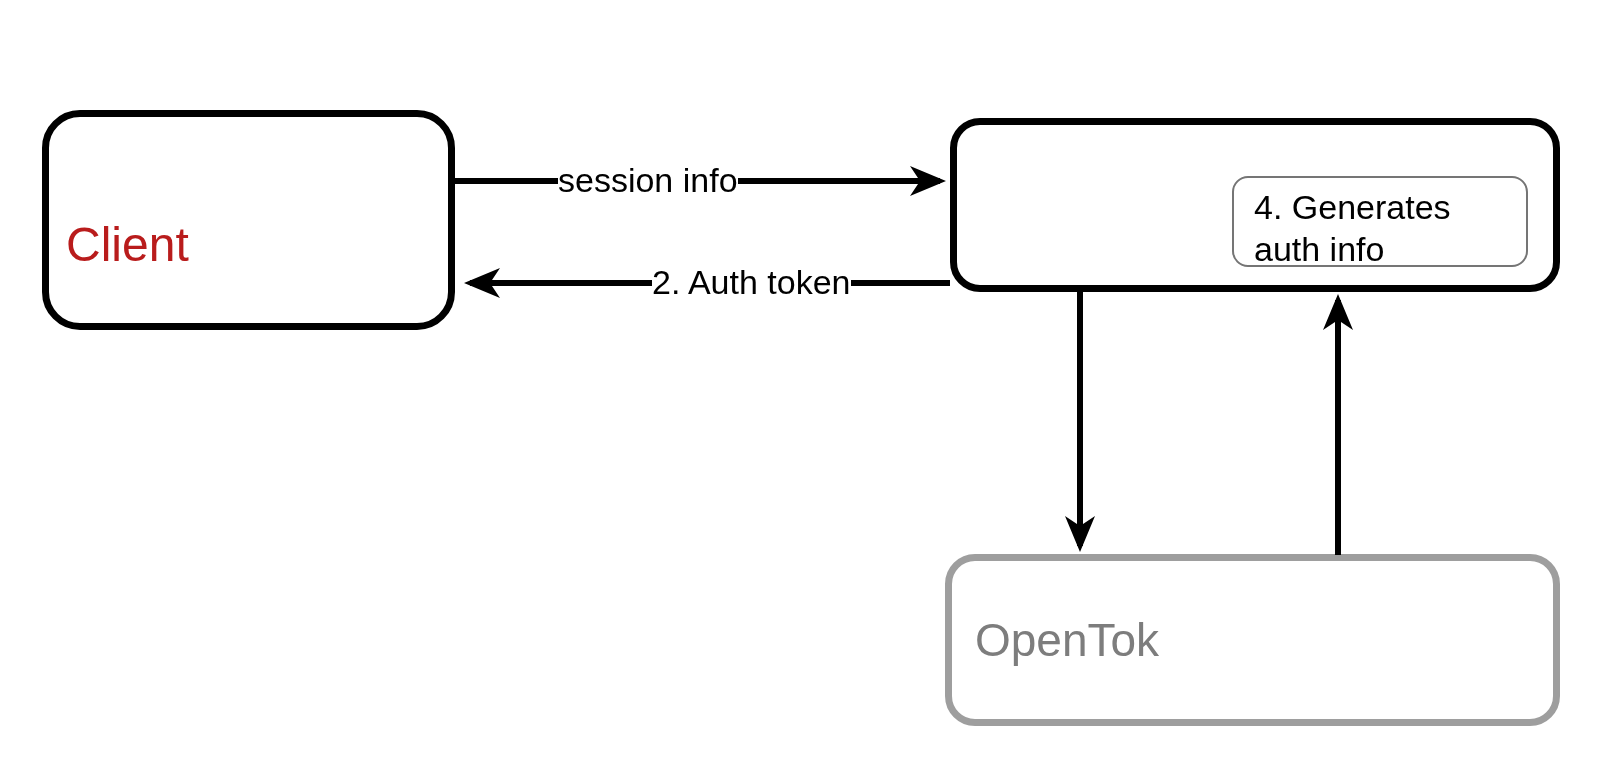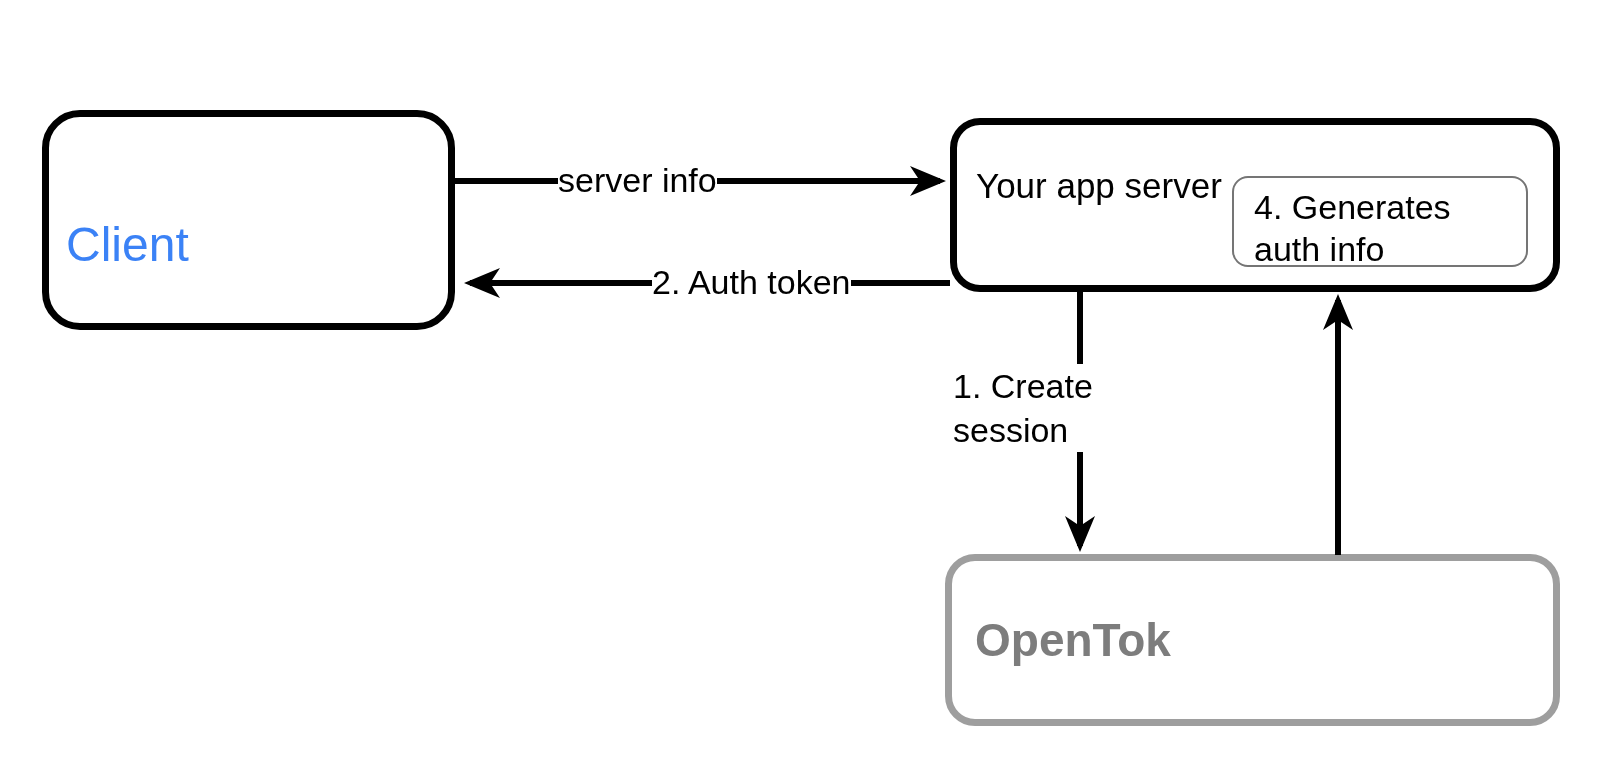--- a/index.html
+++ b/index.html
@@ -25,21 +25,21 @@
   }
   #client-box {
     left: 42px; top: 110px;
     width: 413px; height: 220px;
     border: 7px solid #000000;
     border-radius: 38px;
     padding-left: 17px;
   }
   #client-box .big-label {
     font-size: 48px;
-    color: #3b82f6;
+    color: #b91c1c;
     margin-top: 48px;
   }
   #server-box {
     left: 950px; top: 118px;
     width: 610px; height: 174px;
     border: 7px solid #000000;
     border-radius: 30px;
   }
   #server-label {
     position: absolute;
@@ -62,21 +62,20 @@
     font-size: 34px;
     line-height: 42px;
     color: #000000;
   }
   #opentok-box {
     left: 945px; top: 554px;
     width: 615px; height: 172px;
     border: 7px solid #9e9e9e;
     border-radius: 30px;
     padding-left: 23px;
-    font-weight: bold;
   }
   #opentok-box .big-label {
     font-size: 46px;
     color: #7d7d7d;
   }
   .line-label {
     position: absolute;
     background: #ffffff;
     font-size: 34px;
     line-height: 44px;
@@ -104,24 +103,20 @@
 </head>
 <body>
 
 <div id="canvas">
 
   <div class="node" id="client-box">
     <span class="big-label">Client</span>
   </div>
 
   <div class="node" id="server-box"></div>
-  <div id="server-label">
-    <span>Your app</span>
-    <span>server</span>
-  </div>
 
   <div class="node" id="generate-token-box">
     <div>
       <span class="sub-label">4. Generates</span>
       <span class="sub-label" style="display:block">auth info</span>
     </div>
   </div>
 
   <div class="node" id="opentok-box">
     <span class="big-label">OpenTok</span>
@@ -137,26 +132,22 @@
     <line x1="455" y1="181" x2="940" y2="181" marker-end="url(#arrowhead)"></line>
 
     <line x1="950" y1="283" x2="470" y2="283" marker-end="url(#arrowhead)"></line>
 
     <line x1="1080" y1="292" x2="1080" y2="546" marker-end="url(#arrowhead)"></line>
 
     <line x1="1338" y1="555" x2="1338" y2="300" marker-end="url(#arrowhead)"></line>
   </svg>
 
   <div class="line-label" id="label-requests">
-    <span>server info</span>
+    <span>session info</span>
   </div>
 
   <div class="line-label" id="label-auth-token">
     <span>2. Auth token</span>
   </div>
 
-  <div class="line-label" id="label-create-session">
-    <span>1. Create</span>
-    <span>session</span>
-  </div>
 
 
 </div>
 
 </body></html>

